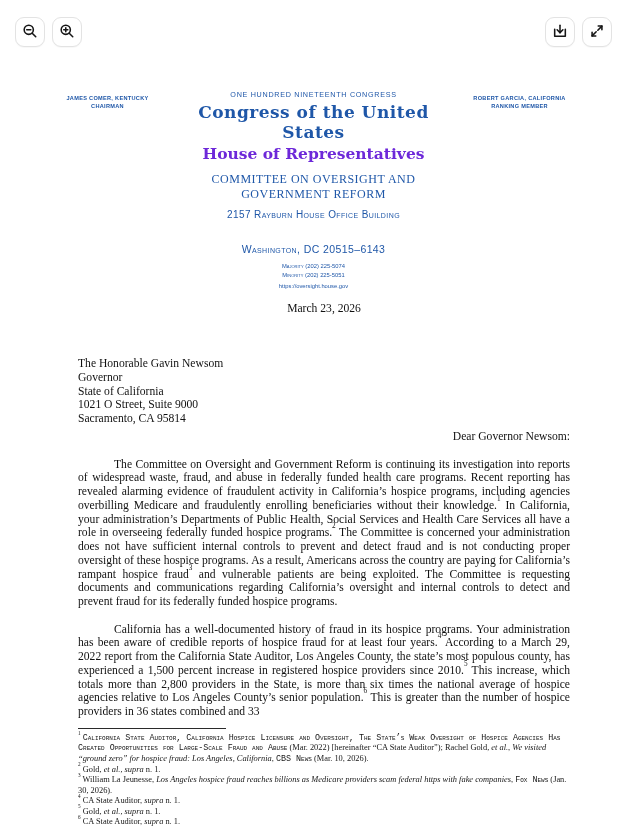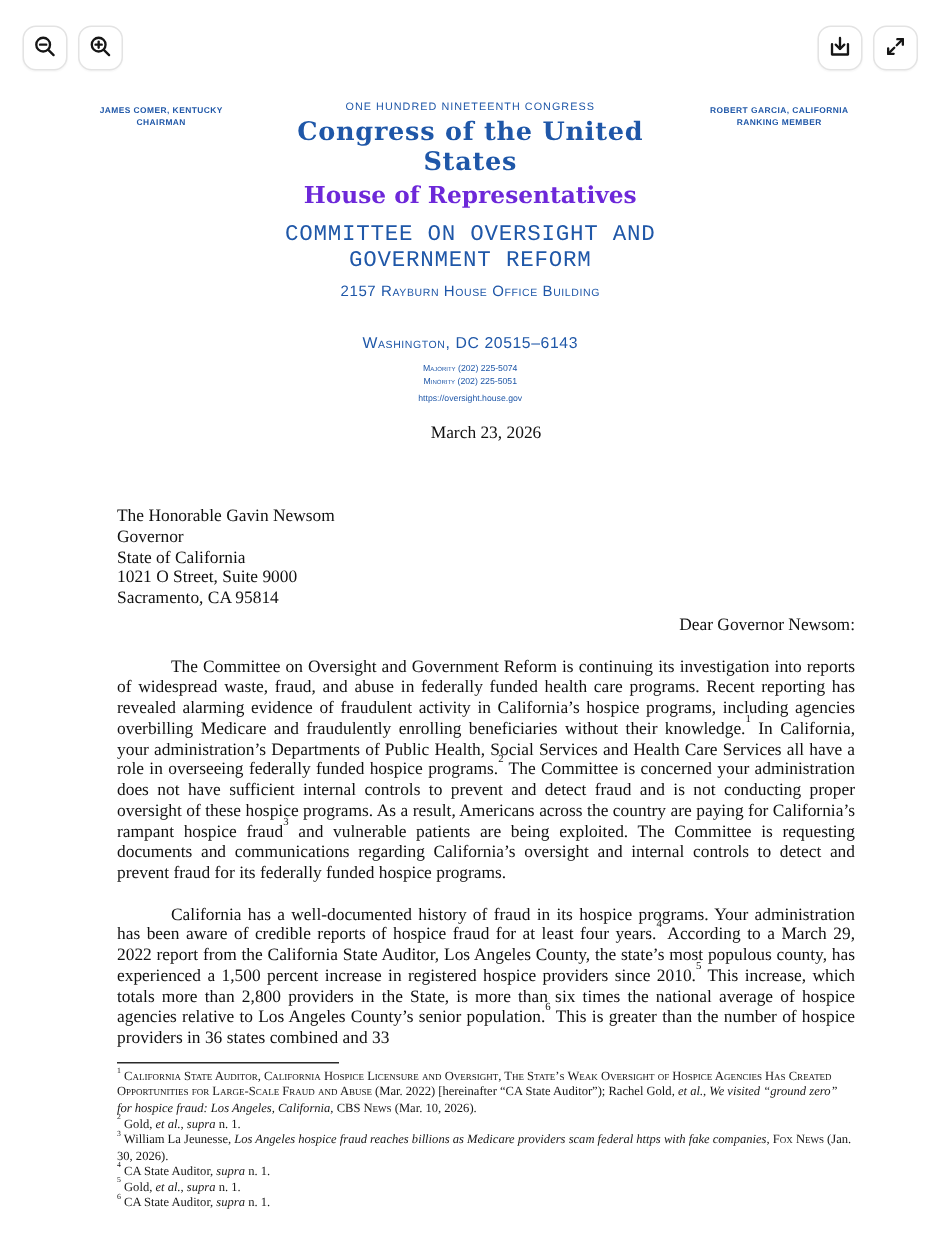--- a/index.html
+++ b/index.html
@@ -20,21 +20,21 @@
   .tb-group { display:flex; gap:7px; }
   .tb-btn {
     width:30px; height:30px; background:#fff;
     border:1px solid #e3e3e3; border-radius:9px;
     display:flex; align-items:center; justify-content:center;
     box-shadow:0 1px 1px rgba(0,0,0,0.03);
     cursor:pointer; padding:0;
   }
   .tb-btn svg { stroke:#161616; fill:none; stroke-width:1.9; stroke-linecap:round; stroke-linejoin:round; }
   
-  .doc { padding-top:66px; }
+  .doc { padding-top:90px; }
   .lh-row { display:flex; padding:0 30px; }
   .lh-side { width:155px; padding-top:4px; }
   .lh-center { flex:1; text-align:center; }
   .lh-name {
     font-family:"Liberation Sans",sans-serif;
     font-size:5.6px; font-weight:bold; letter-spacing:0.3px;
     color:#1f57a8; text-transform:uppercase; text-align:center; line-height:1.45;
   }
   .lh-congress {
     font-family:"Liberation Sans",sans-serif;
@@ -42,22 +42,22 @@
   }
   .lh-title {
     font-family:"DejaVu Serif",serif; font-weight:700;
     font-size:17px; color:#1f57a8; margin-top:3px; letter-spacing:0.5px;
   }
   .lh-subtitle {
     font-family:"DejaVu Serif",serif; font-weight:700;
     font-size:15.5px; color:#6d28d9; margin-top:2px;
   }
   .lh-committee {
-    font-family:Liberation Mono, monospace;
-    font-size:15px; letter-spacing:0.5px; color:#1f57a8; margin-top:9px;
+    font-family:Liberation Serif, serif;
+    font-size:12px; letter-spacing:0.5px; color:#1f57a8; margin-top:9px;
   }
   .lh-addr1 {
     font-family:"Liberation Sans",sans-serif; font-variant:small-caps;
     font-size:10px; letter-spacing:0.4px; color:#1f57a8; margin-top:7px;
   }
   .lh-addr2 {
     font-family:"Liberation Sans",sans-serif; font-variant:small-caps;
     font-size:10.5px; letter-spacing:0.4px; color:#1f57a8; margin-top:23px;
   }
   .lh-phones {
@@ -70,21 +70,21 @@
   }
   .letter { margin:0 57px 0 78px; font-size:11.6px; line-height:13.75px; color:#111; }
   .date-line { text-align:center; margin-top:13px; }
   .recipient { margin-top:41px; }
   .salutation { margin-top:4px;text-align:right; }
   .body-block { margin-top:14px; }
   .par { text-indent:36px; text-align:justify; margin-bottom:13.75px; }
   .par:last-child { margin-bottom:0; }
   sup { font-size:0.62em; line-height:0; position:relative; top:-0.45em; }
   .it { font-style:italic; }
-  .sc { font-variant:small-caps; }
+  .sc { font-variant:small-caps;font-family:Liberation Mono, monospace; }
   .fn-rule { width:148px; border-top:1px solid #2a2a2a; margin-top:9px; }
   .footnotes { margin-top:4px; font-size:8.4px; line-height:10.55px; color:#161616; }
   .fn sup { top:-0.3em; }
 </style>
 </head>
 <body>
 
 <div class="toolbar">
   <div class="tb-group">
     <button class="tb-btn">

